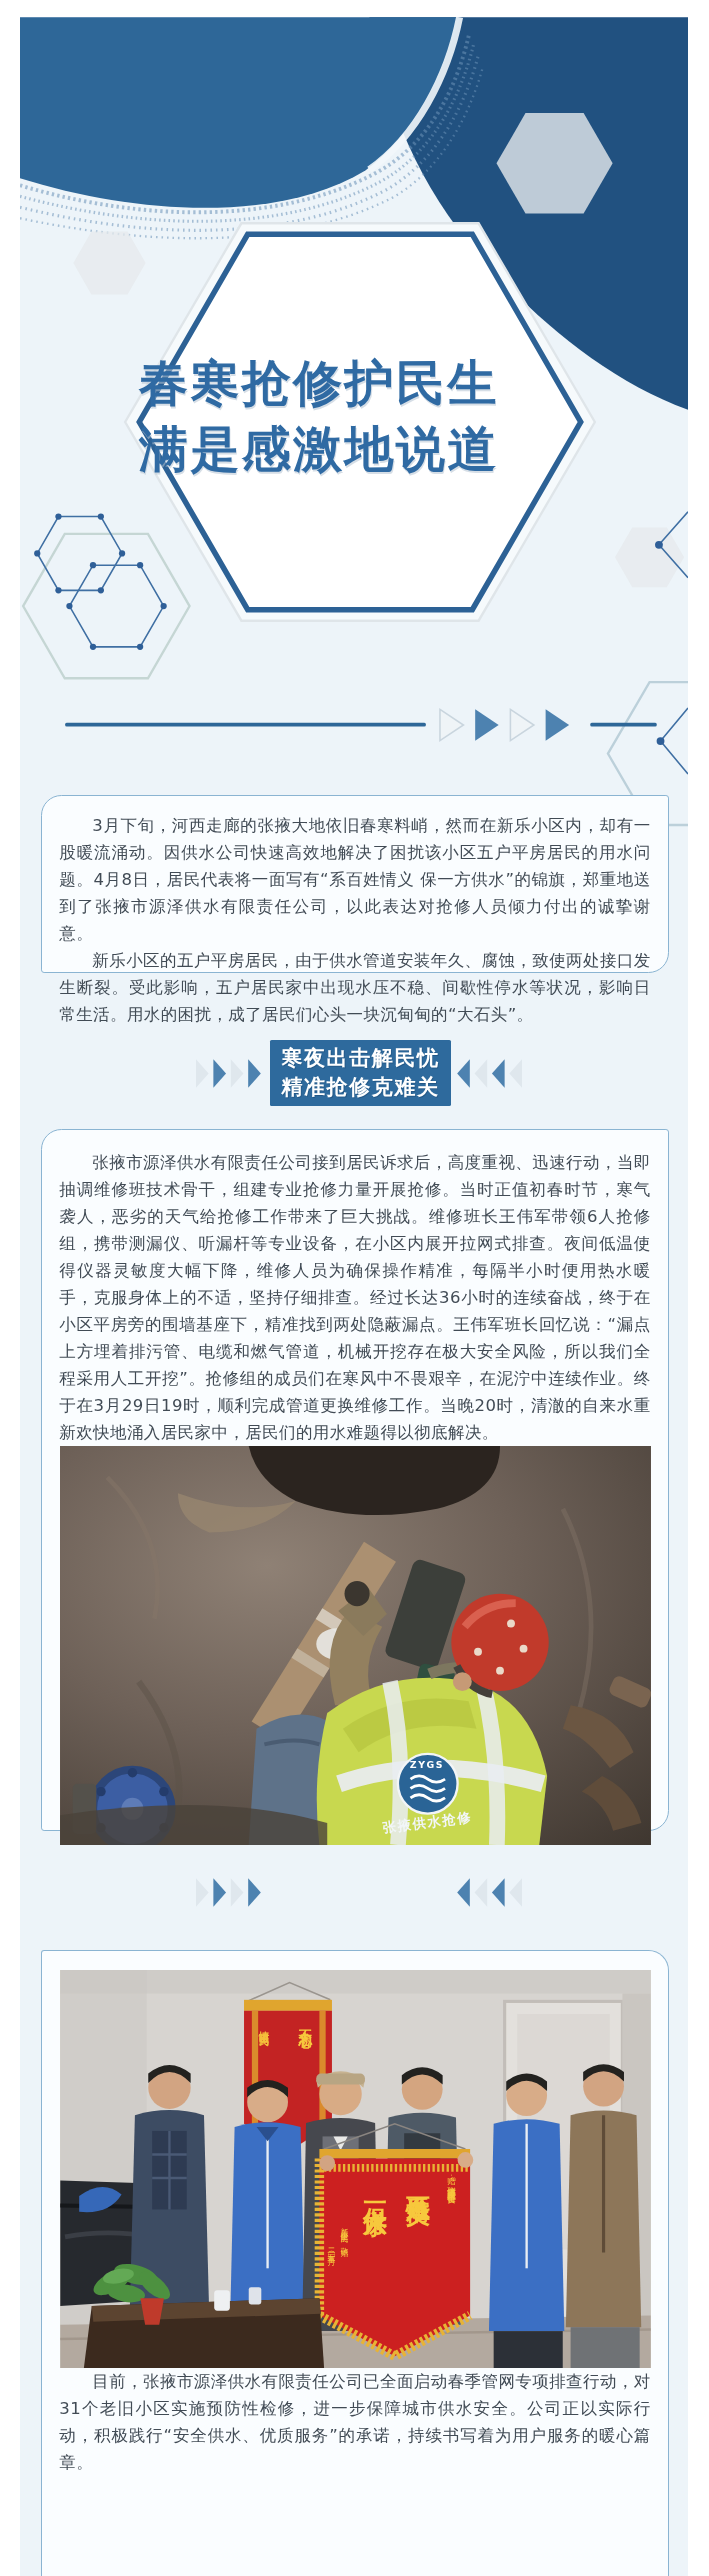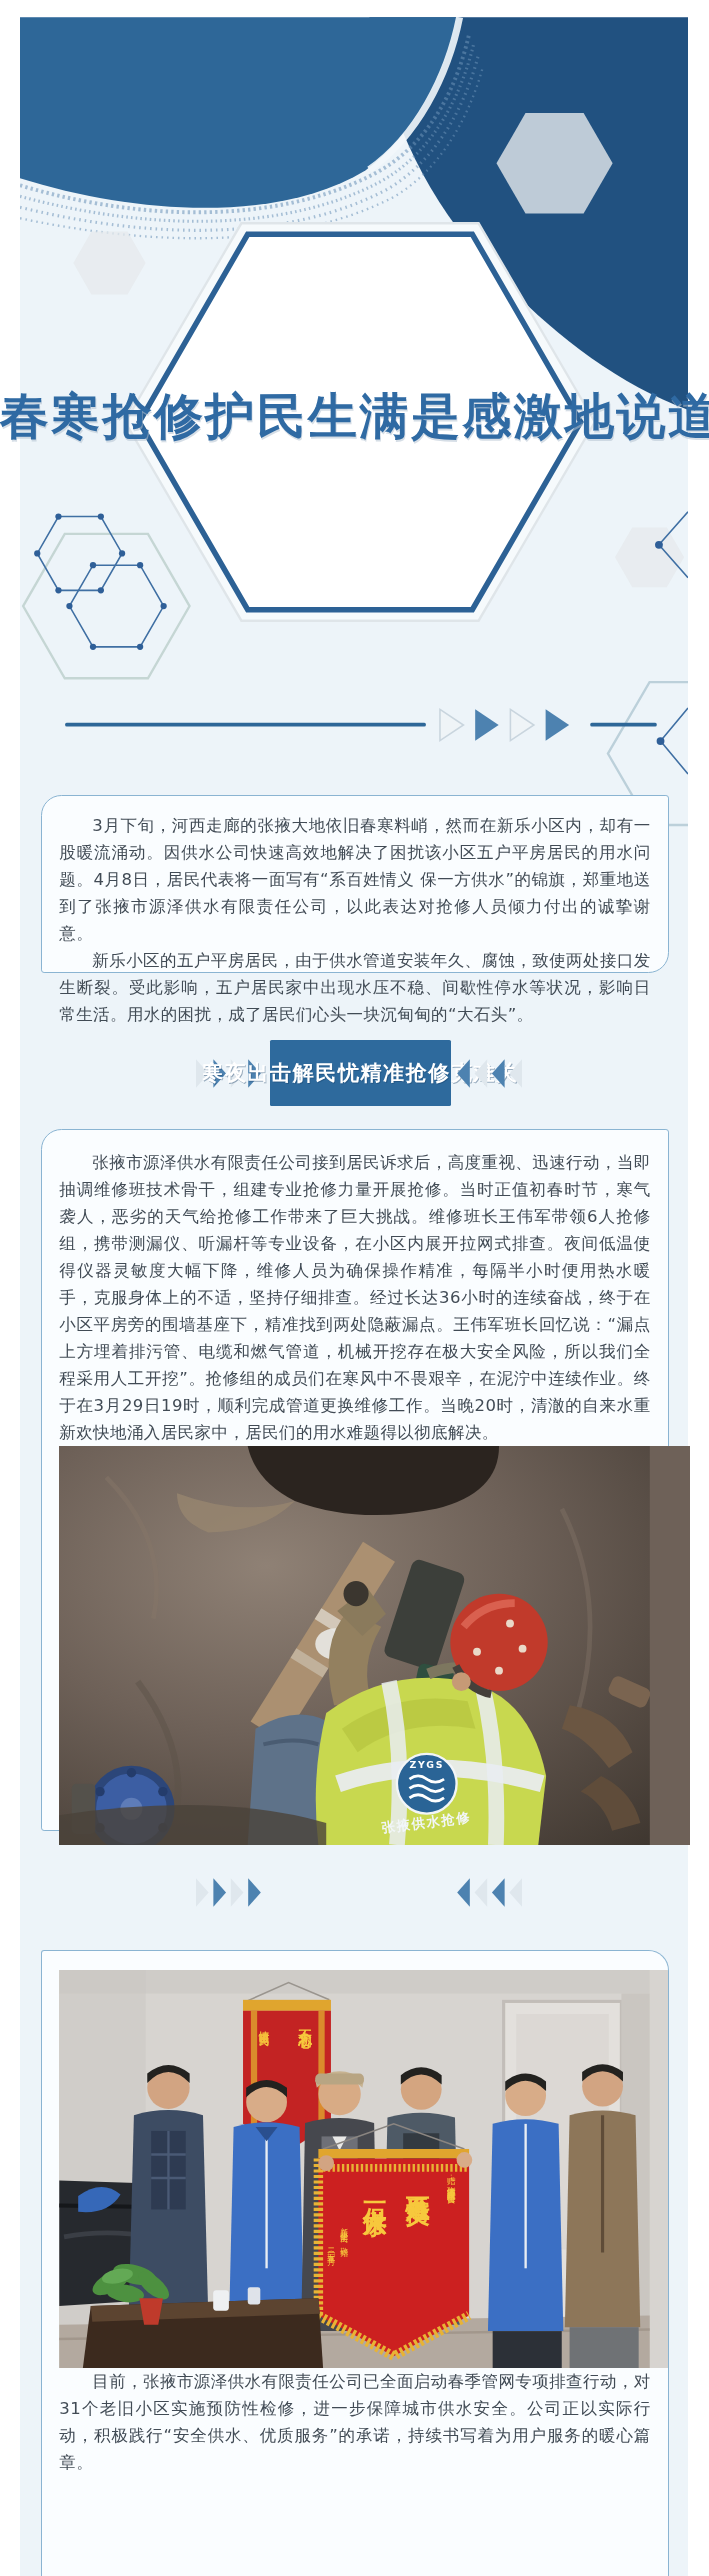--- a/index.html
+++ b/index.html
@@ -3,40 +3,40 @@
 <meta charset="utf-8">
 <style>
   html,body{margin:0;padding:0;background:#ffffff;}
   #page{position:relative;width:709px;height:2576px;overflow:hidden;background:#ffffff;
         font-family:"DejaVu Sans","Liberation Sans",sans-serif;}
   .panel{position:absolute;left:20.4px;top:17.3px;width:668px;height:2559px;background:#edf4f9;}
   .abs{position:absolute;}
   
   .title-hex{position:absolute;left:139px;top:234px;width:441px;height:375px;}
   .title-hex svg{position:absolute;left:-17.3px;top:-17.3px;}
-  .title-text{position:absolute;left:0;top:0;width:100%;height:100%;display:flex;
-      align-items:center;justify-content:center;gap:0;transform:translateY(-4.7px);}
+  .title-text{position:absolute;left:0;top:0;width:100%;height:100%;display:flex;flex-direction:column;
+      justify-content:center;gap:0;transform:translateY(-4.7px);}
   .title-line{font-size:49px;font-weight:bold;color:#2f6aa3;letter-spacing:2.4px;white-space:nowrap;
       text-shadow:0.8px 1.6px 0 rgba(180,195,210,.55);}
   
   .card{position:absolute;left:41px;width:628px;border:1.6px solid #8ab4d2;background:#fafdff;box-sizing:border-box;}
   .card1{top:795px;height:178px;border-radius:20.4px 3.1px 20.4px 3.1px;padding:15.7px 17.3px 12.6px;}
   .card2{top:1129px;height:702px;border-radius:20.4px 3.1px 20.4px 3.1px;padding:19px 17.3px 0;}
   .card3{top:1950px;height:626px;border-radius:3.1px 20.4px 0 0;border-bottom:none;padding:19px 17.3px 0;overflow:hidden;}
   .para{margin:0;font-size:16.5px;line-height:27px;color:#414b55;text-align:justify;text-indent:2em;
       letter-spacing:0.4px;}
   
   .banner{position:absolute;left:270px;width:181px;height:66px;background:#2e6a9d;color:#ffffff;
-      display:flex;flex-direction:row;align-items:center;justify-content:center;border-radius:1.6px;}
+      display:flex;flex-direction:column;align-items:center;justify-content:center;border-radius:1.6px;}
   .banner span{font-size:21px;font-weight:bold;line-height:29px;letter-spacing:1.6px;white-space:nowrap;
       text-shadow:0.8px 0.8px 0 rgba(20,60,100,.4);}
   .b1{top:1040px;} .b2{top:1950px;}
   .arrows{position:absolute;width:68px;height:35px;}
   
-  .photo{position:relative;width:591px;height:399px;margin:1.6px auto 0;overflow:hidden;background:#6e6158;padding-left:40px;}
+  .photo{position:relative;width:591px;height:399px;margin:1.6px auto 0;overflow:hidden;background:#6e6158;}
   .photo svg{position:absolute;left:0;top:0;}
   .photo2{height:398px;margin:7.9px auto 20.4px;background:#d7d4d0;}
   .vtext{position:absolute;writing-mode:vertical-rl;text-orientation:upright;color:#f7c83d;
       font-weight:bold;letter-spacing:1.6px;line-height:1;}
   .p1-logo{position:absolute;left:344px;top:313px;width:47px;text-align:center;font-size:9.4px;
       font-weight:bold;color:#ffffff;letter-spacing:1.6px;}
   .p1-vest{position:absolute;left:297px;top:368px;width:141px;text-align:center;font-size:13.4px;
       font-weight:bold;color:#f2f6f8;transform:rotate(-7deg);letter-spacing:1.6px;}
 </style>
 </head>

